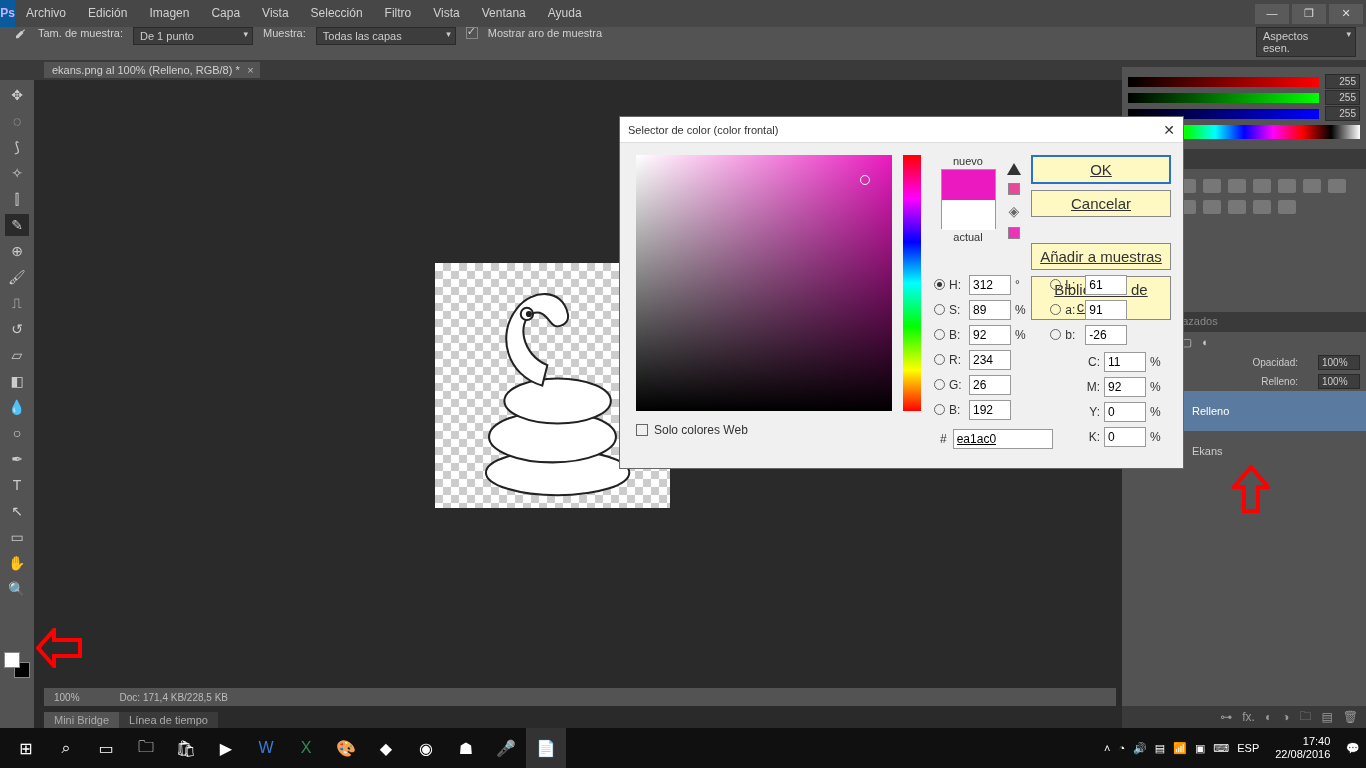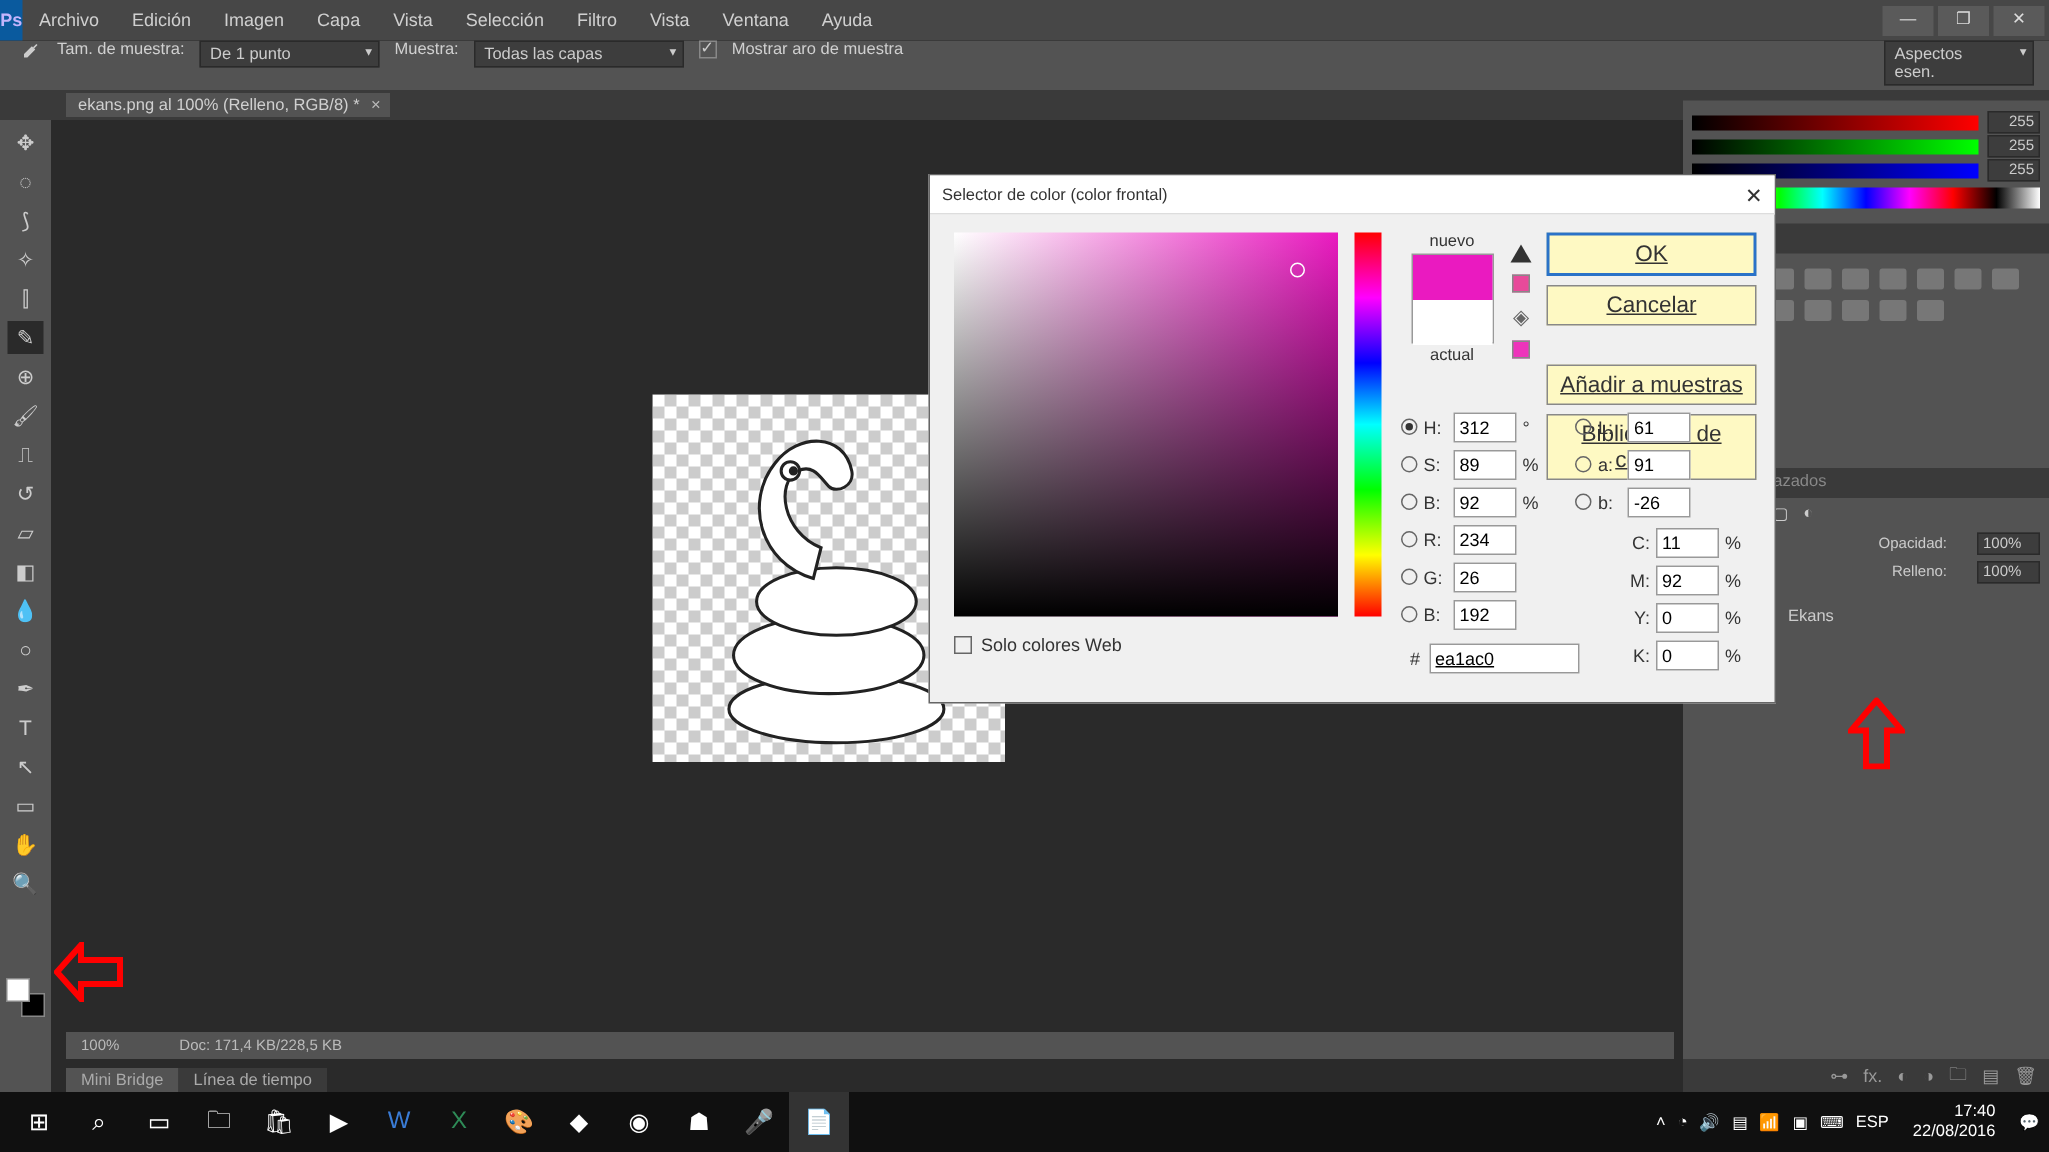--- a/index.html
+++ b/index.html
@@ -268,20 +268,25 @@
       <div class="layers-ctrl">
         <span>Opacidad:</span>
         <div class="val">100%</div>
       </div>
       <div class="layers-ctrl">
         <span>🔒</span>
         <span>✥</span>
         <span style="margin-left:auto">Relleno:</span>
         <div class="val">100%</div>
       </div>
+      <div class="layer-row active">
+        <div class="eye">👁</div>
+        <div class="thumb"></div>
+        <div>Relleno</div>
+      </div>
       <div class="layer-row">
         <div class="eye">👁</div>
         <div class="thumb"></div>
         <div>Ekans</div>
       </div>
       <div class="layers-footer">
         <span>⊶</span>
         <span>fx.</span>
         <span>◐</span>
         <span>◑</span>

